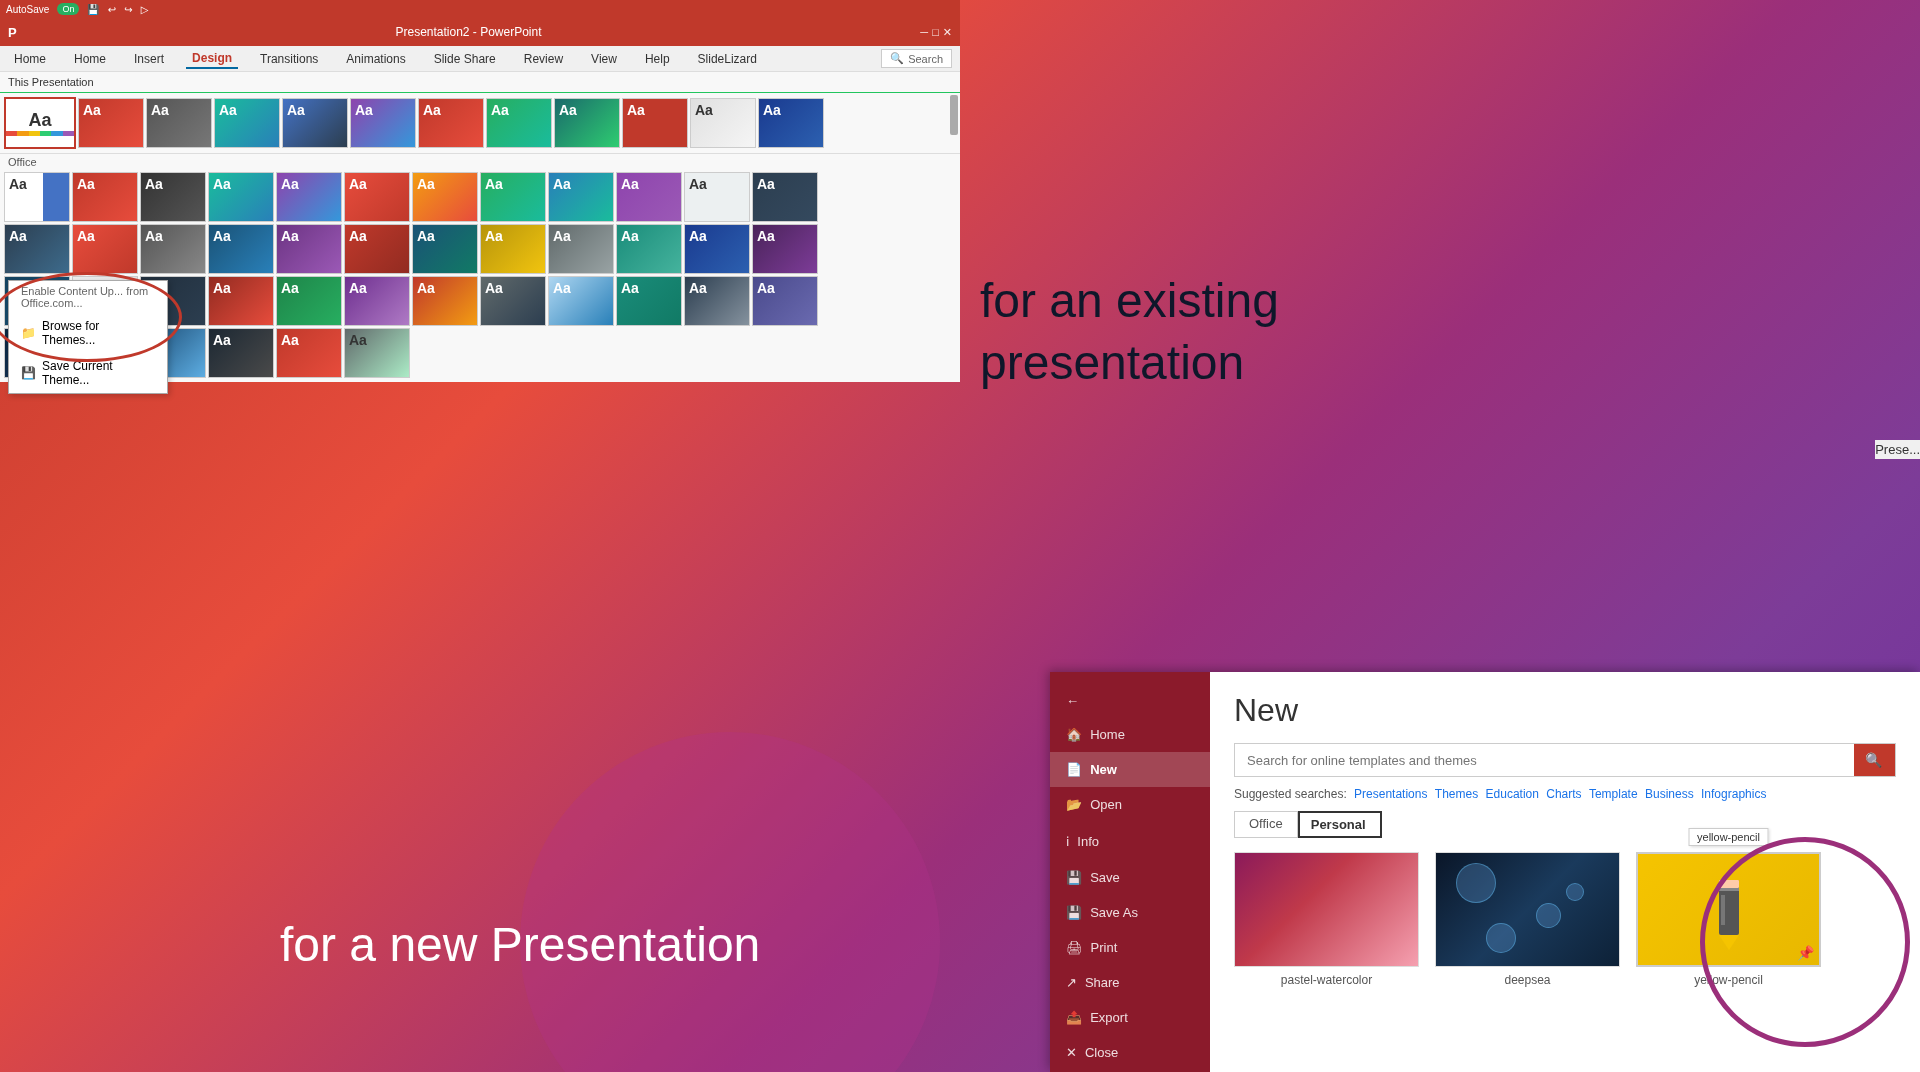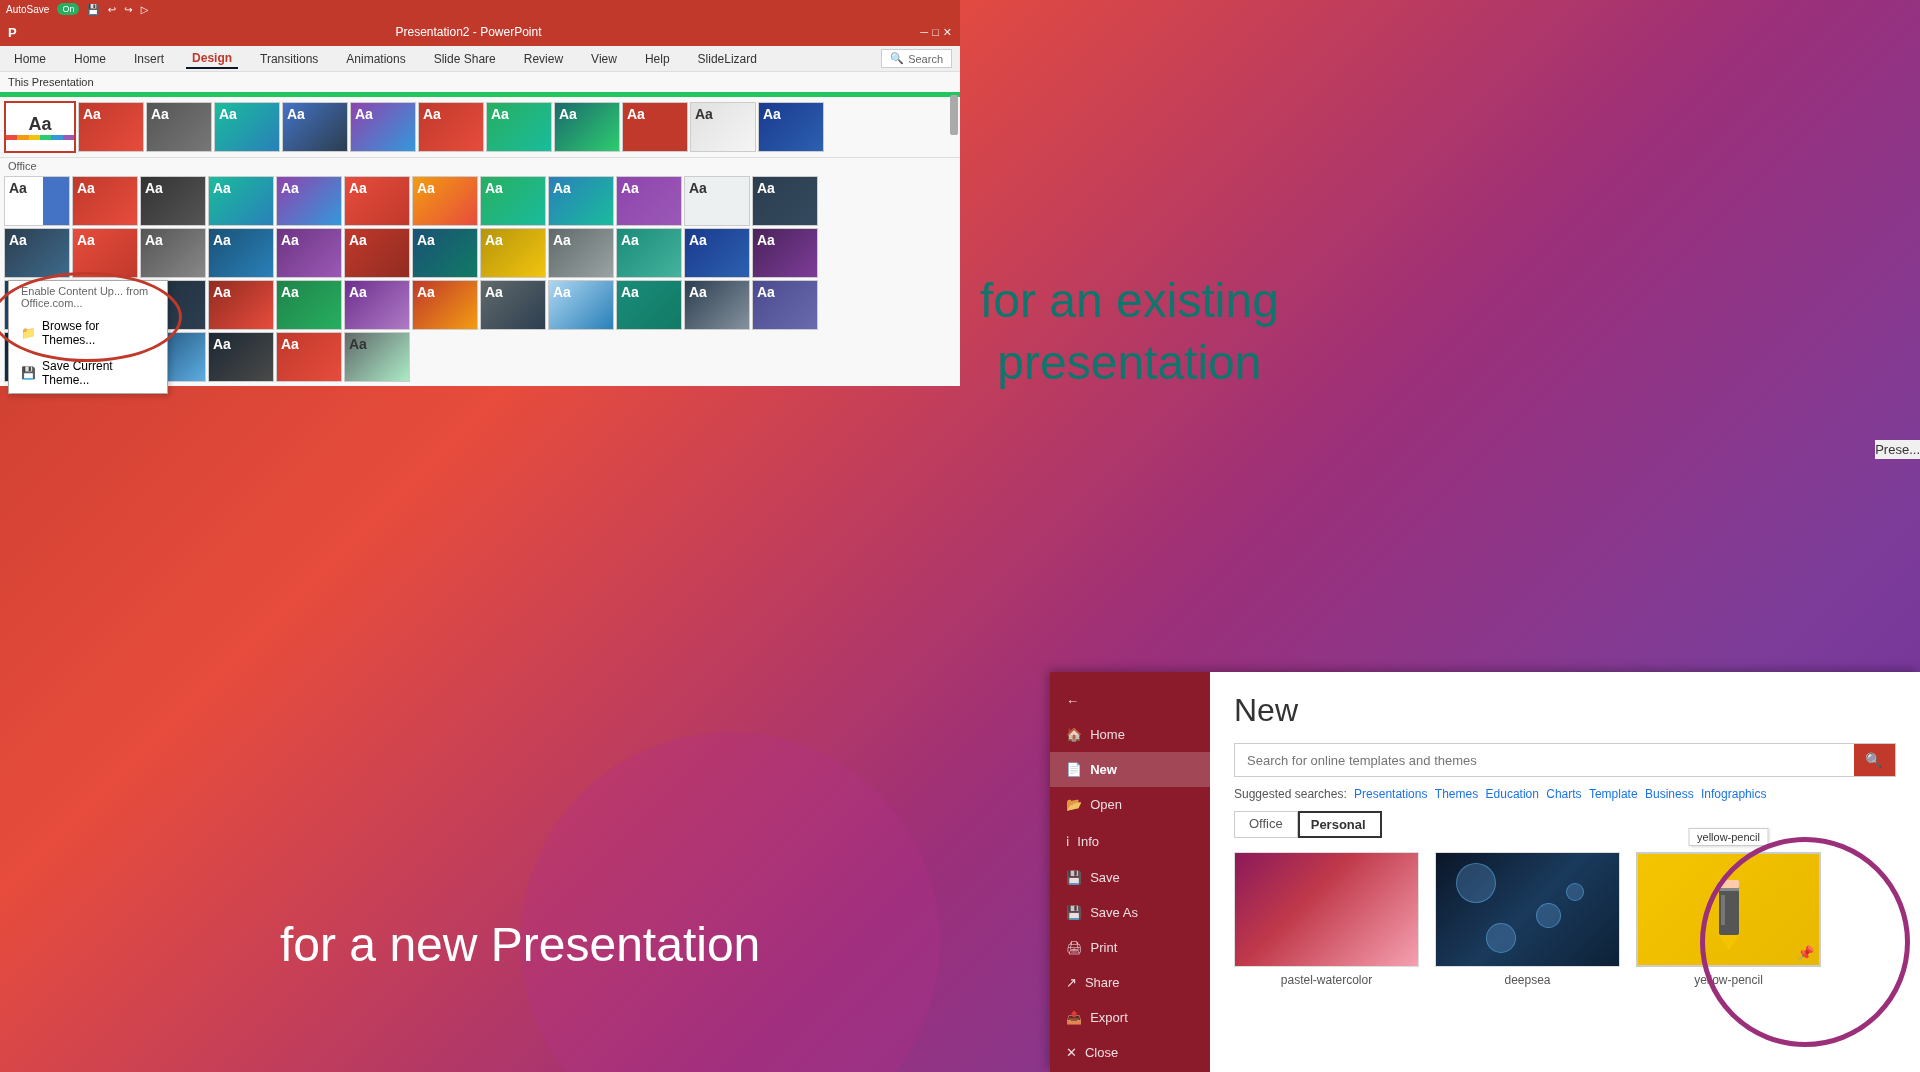--- a/index.html
+++ b/index.html
@@ -22,26 +22,25 @@
       font-size: 68px;
       font-weight: 700;
       z-index: 1;
       line-height: 1.1;
     }
 
     .text-overlay-2 {
       position: absolute;
       top: 270px;
       left: 980px;
-      color: #0f766e;
+      color: #0f172a;
       font-size: 48px;
       font-weight: 400;
       z-index: 1;
       line-height: 1.3;
-      text-align: center;
     }
 
     .text-overlay-3 {
       position: absolute;
       bottom: 100px;
       left: 280px;
       color: white;
       font-size: 48px;
       font-weight: 400;
       z-index: 1;
@@ -113,21 +112,21 @@
       font-size: 12px;
     }
 
     .ribbon-tab {
       padding: 2px 6px;
       cursor: pointer;
       color: #333;
     }
 
     .ribbon-tab.active {
-      border-bottom: 2px solid #0f172a;
+      border-bottom: 2px solid #0369a1;
       color: #c0392b;
       font-weight: 600;
     }
 
     .ribbon-search {
       margin-left: auto;
       display: flex;
       align-items: center;
       gap: 4px;
       border: 1px solid #ccc;
@@ -148,21 +147,21 @@
       font-size: 10px;
       color: white;
     }
 
     
     .presentation-section {
       background: #f8f8f8;
       padding: 4px 8px;
       font-size: 11px;
       color: #333;
-      border-bottom: 5px solid #22c55e;
+      border-bottom: 1px solid #22c55e;
     }
 
     
     .themes-area {
       display: flex;
       padding: 4px;
       gap: 2px;
       border-bottom: 1px solid #ddd;
       background: #f8f8f8;
       align-items: center;

